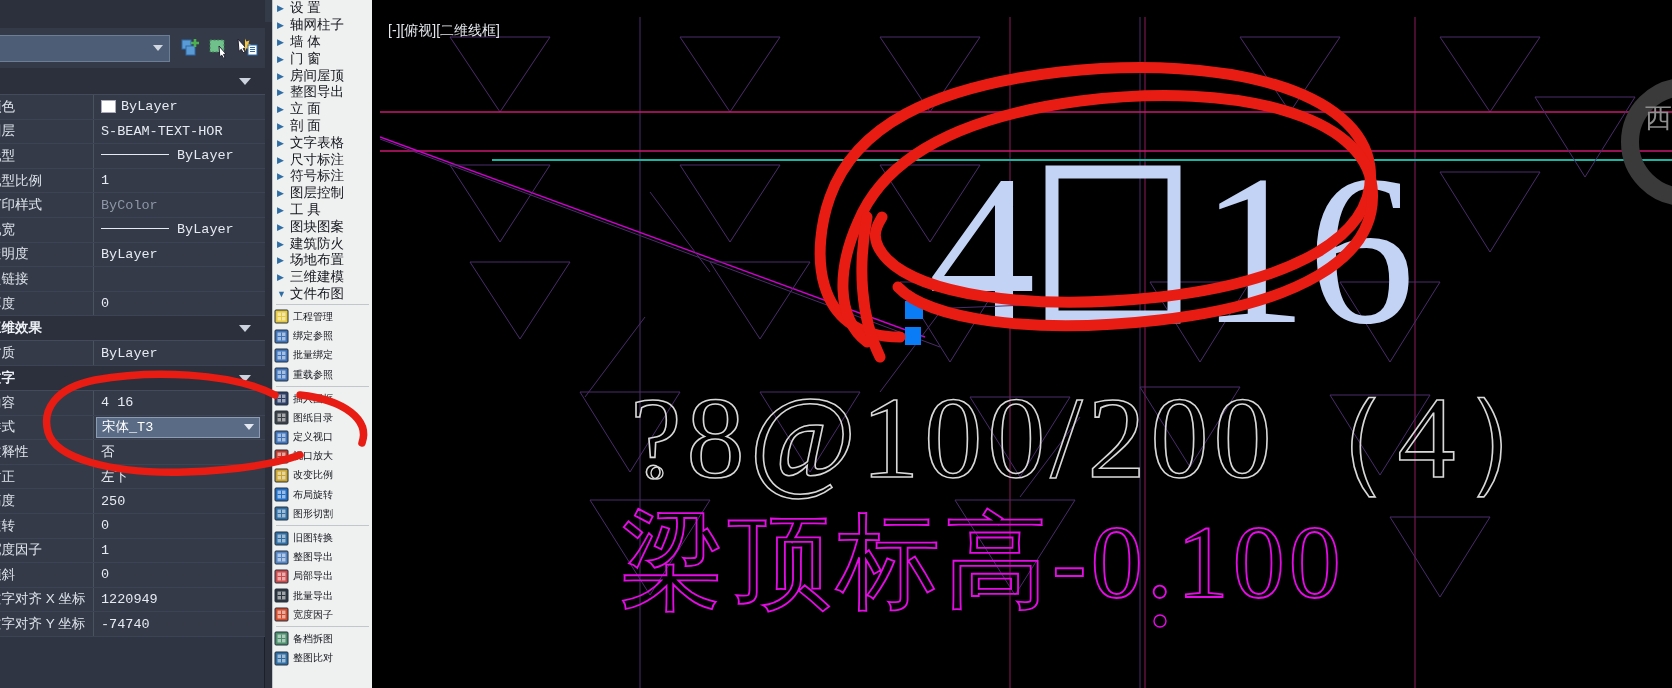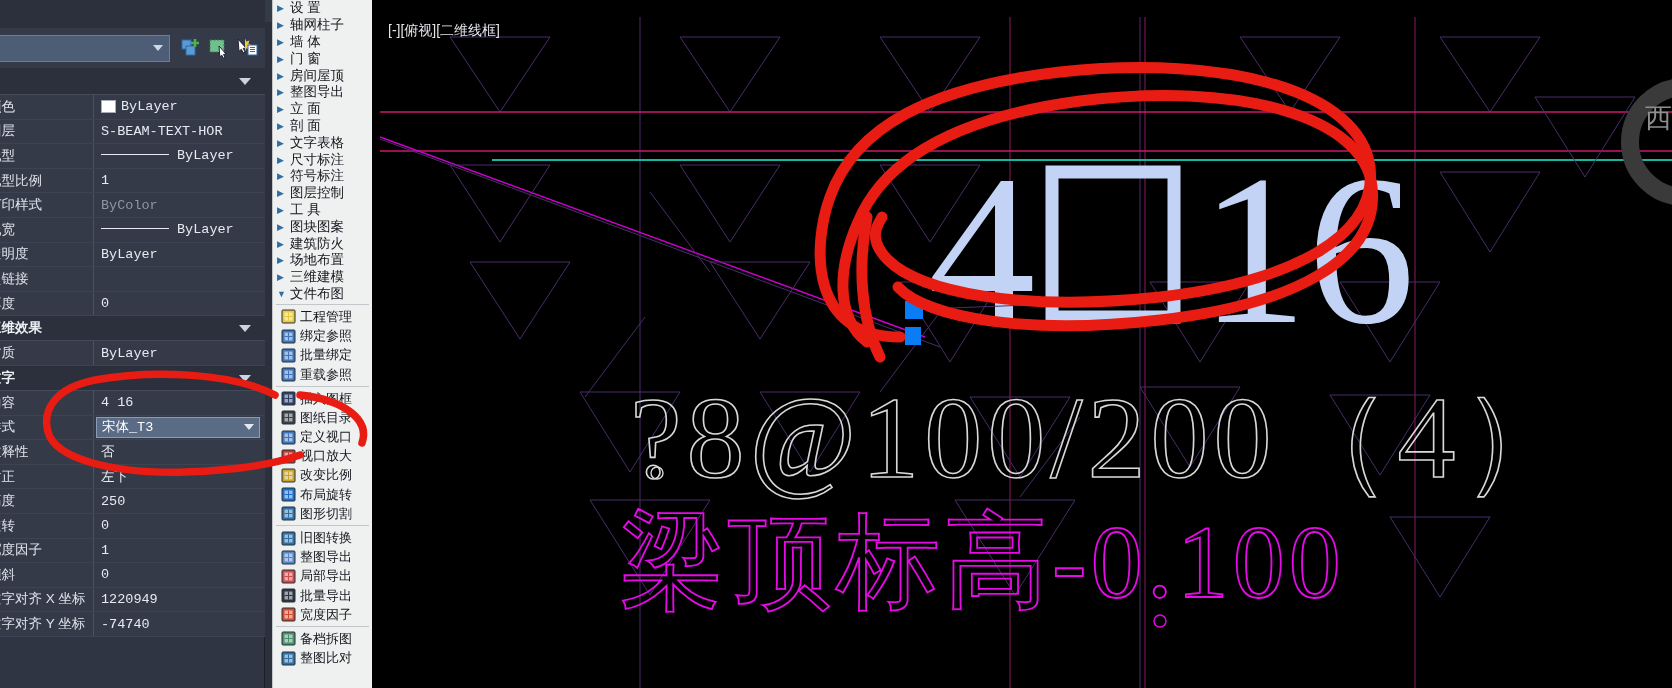--- a/index.html
+++ b/index.html
@@ -190,23 +190,23 @@
     flex: 0 0 13px;
   }
   .tree-label { letter-spacing: 0px; }
   .pal-sep {
     height: 1px; background: #c3c6ca;
     margin: 2px 3px 2px 3px;
   }
   .pal-item {
     height: 19.2px;
     display: flex; align-items: center;
-    font-size: 13px;
+    font-size: 10px;
     color: #13161c;
-    padding-left: 8px;
+    padding-left: 1px;
     gap: 4px;
   }
   .pal-ic {
     width: 15px; height: 15px;
     flex: 0 0 15px;
     position: relative;
     border-radius: 1px;
   }
 
   

